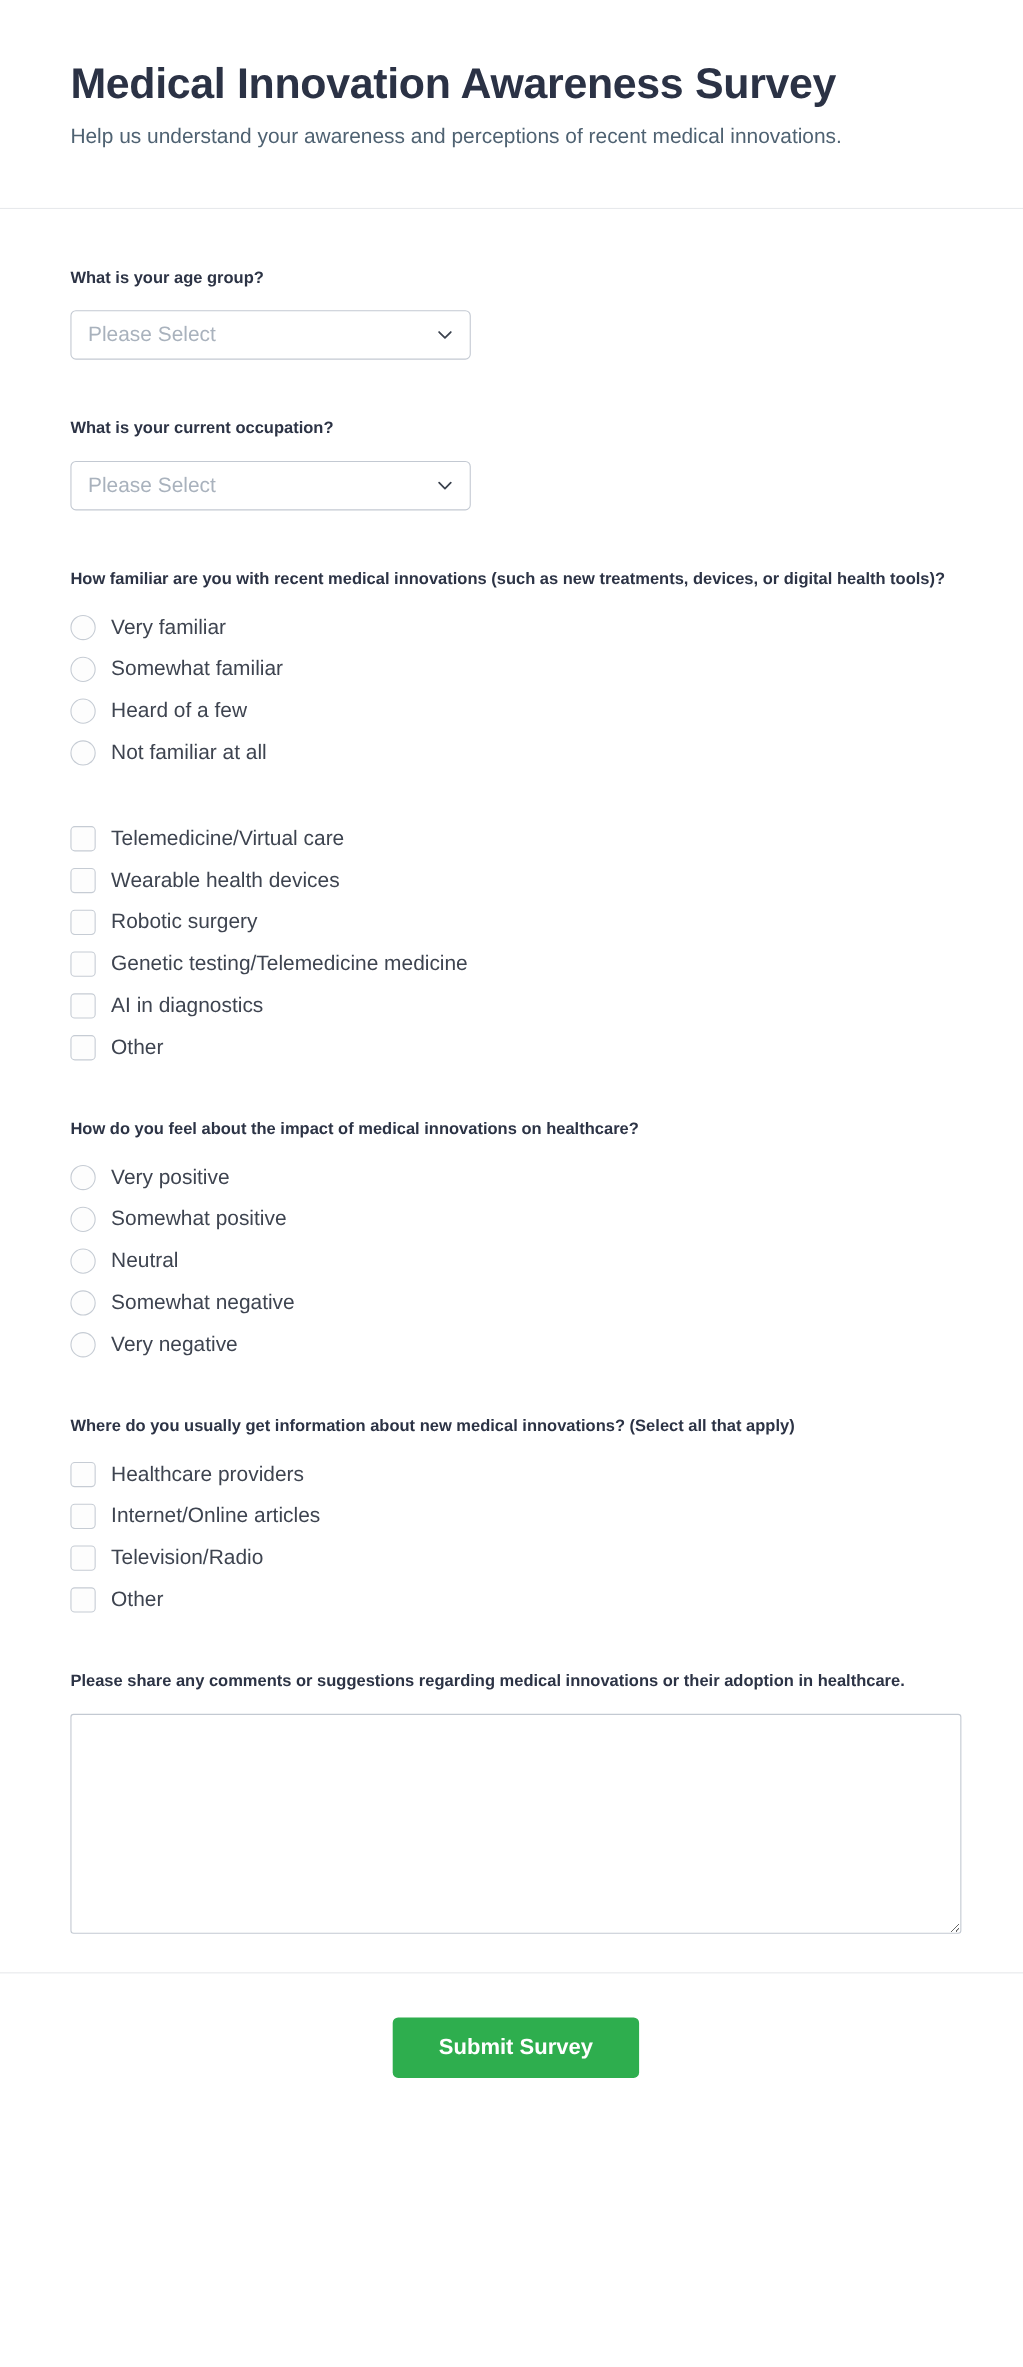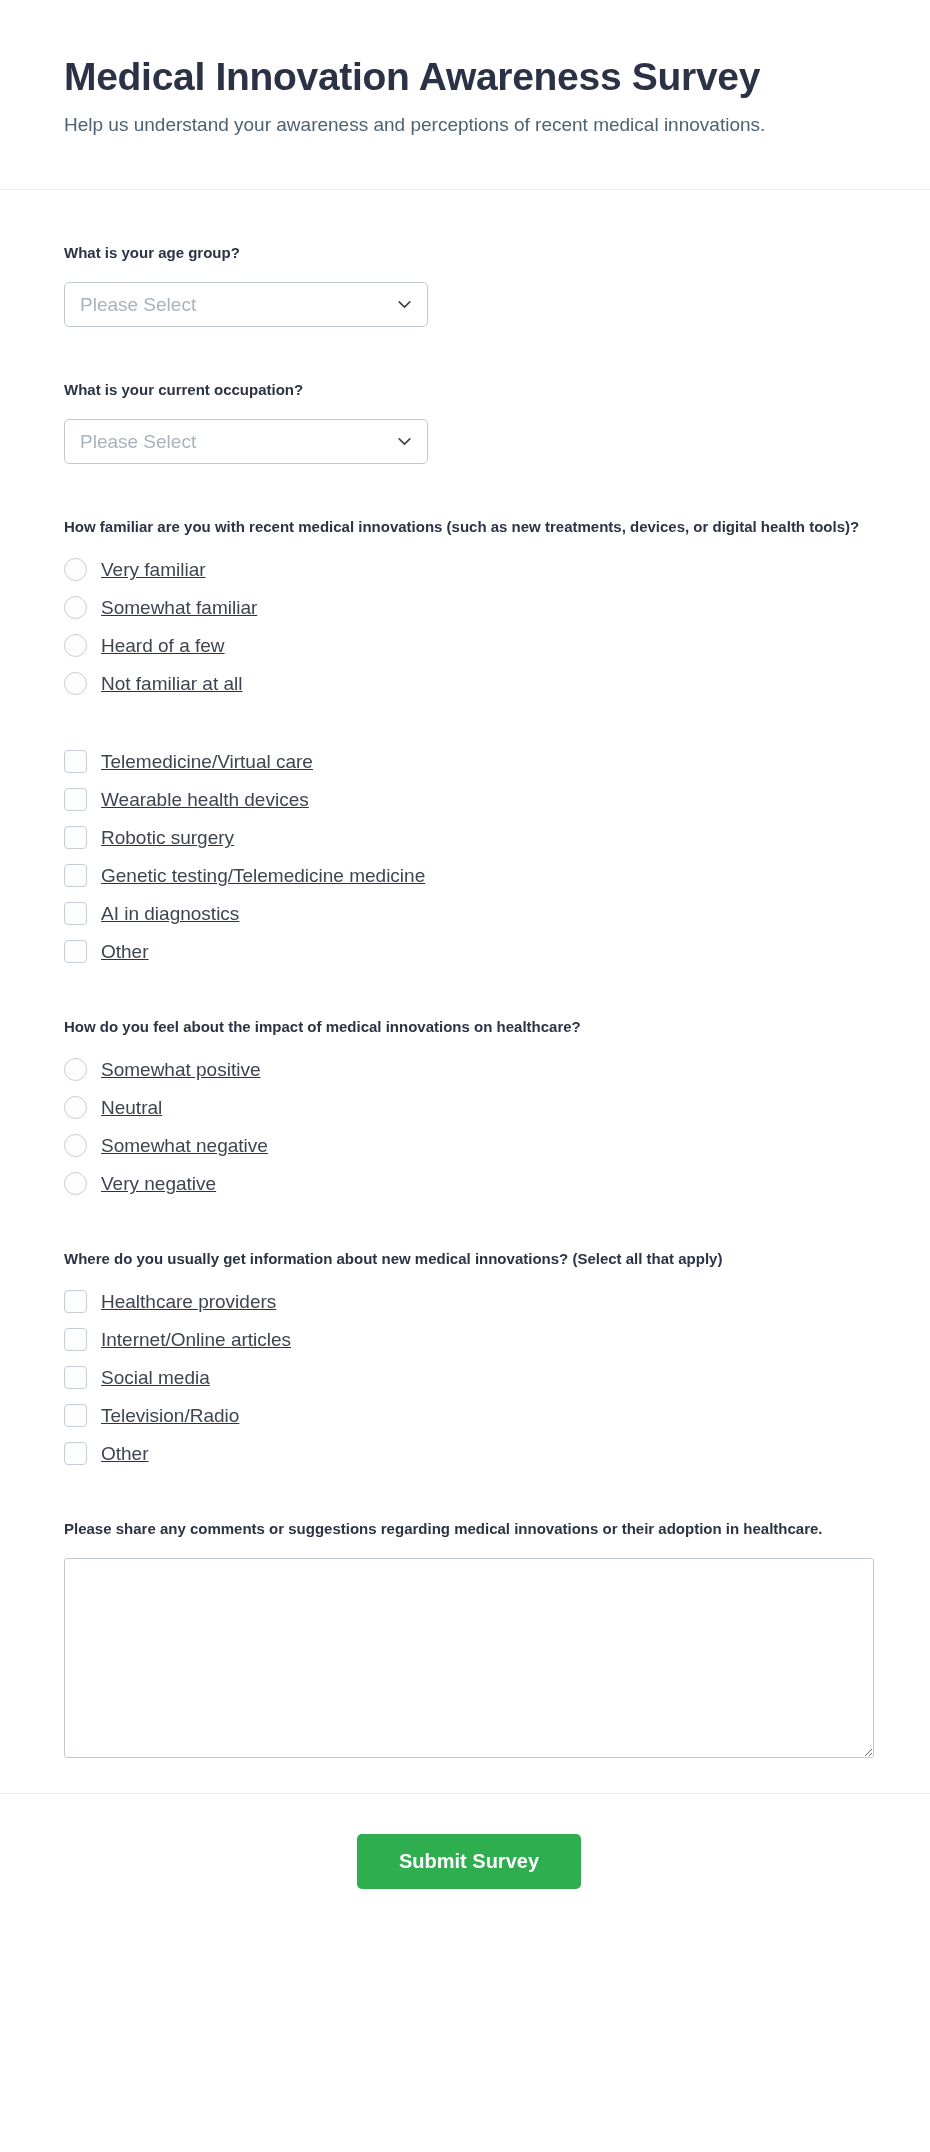--- a/index.html
+++ b/index.html
@@ -51,26 +51,25 @@
     padding: 0 14px 0 15px;
     cursor: pointer;
   }
   .select-placeholder { font-size: 19px; color: #a9b2bd; }
   .chevron { flex: none; }
 
   
   .options { padding-top: 2px; }
   .option {
     display: flex;
-    align-items: flex-start;
+    align-items: flex-end;
     gap: 14px;
     margin-bottom: 14px;
     cursor: pointer;
     min-height: 24px;
-    text-decoration: underline;
   }
   .option:last-child { margin-bottom: 0; }
   .radio {
     width: 23px; height: 23px;
     border-radius: 50%;
     border: 1px solid #c6ccd4;
     background: #fdfdfd;
     flex: none;
   }
   .checkbox {
@@ -196,20 +195,24 @@
           <span class="opt-text">Other</span>
         </label>
       </div>
     </div>
 
     <div class="question">
       <div class="q-label">How do you feel about the impact of medical innovations on healthcare?</div>
       <div class="options">
         <label class="option">
           <span class="radio"></span>
+          <span class="opt-text">Very positive</span>
+        </label>
+        <label class="option">
+          <span class="radio"></span>
           <span class="opt-text">Somewhat positive</span>
         </label>
         <label class="option">
           <span class="radio"></span>
           <span class="opt-text">Neutral</span>
         </label>
         <label class="option">
           <span class="radio"></span>
           <span class="opt-text">Somewhat negative</span>
         </label>
@@ -223,24 +226,20 @@
     <div class="question">
       <div class="q-label">Where do you usually get information about new medical innovations? (Select all that apply)</div>
       <div class="options">
         <label class="option">
           <span class="checkbox"></span>
           <span class="opt-text">Healthcare providers</span>
         </label>
         <label class="option">
           <span class="checkbox"></span>
           <span class="opt-text">Internet/Online articles</span>
-        </label>
-        <label class="option">
-          <span class="checkbox"></span>
-          <span class="opt-text">Social media</span>
         </label>
         <label class="option">
           <span class="checkbox"></span>
           <span class="opt-text">Television/Radio</span>
         </label>
         <label class="option">
           <span class="checkbox"></span>
           <span class="opt-text">Other</span>
         </label>
       </div>

